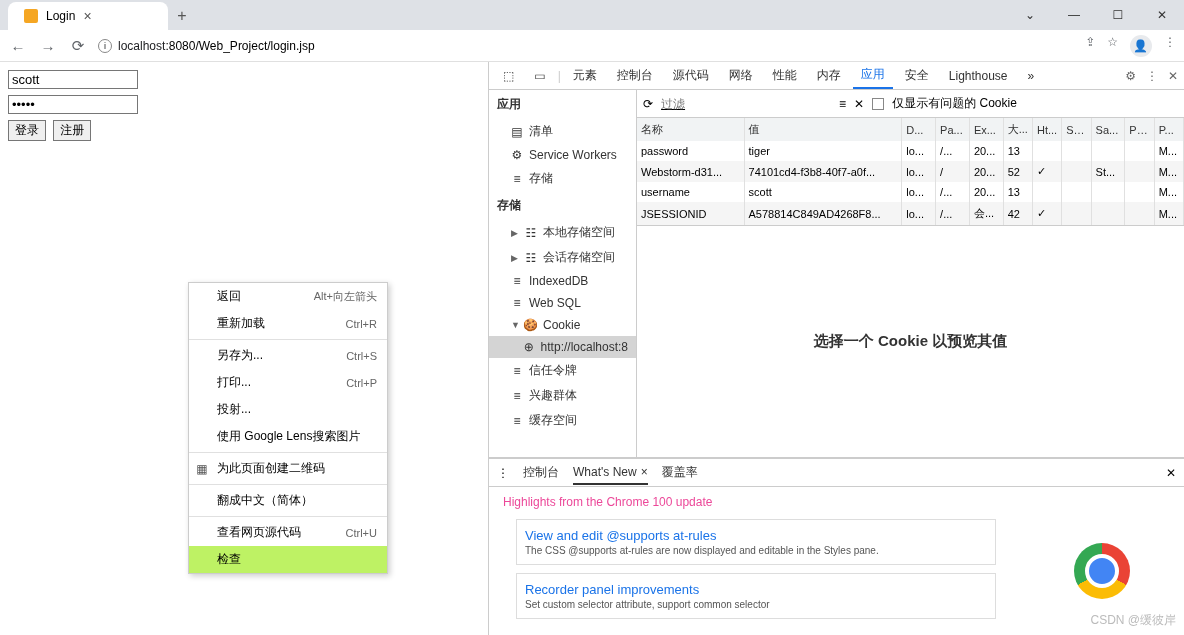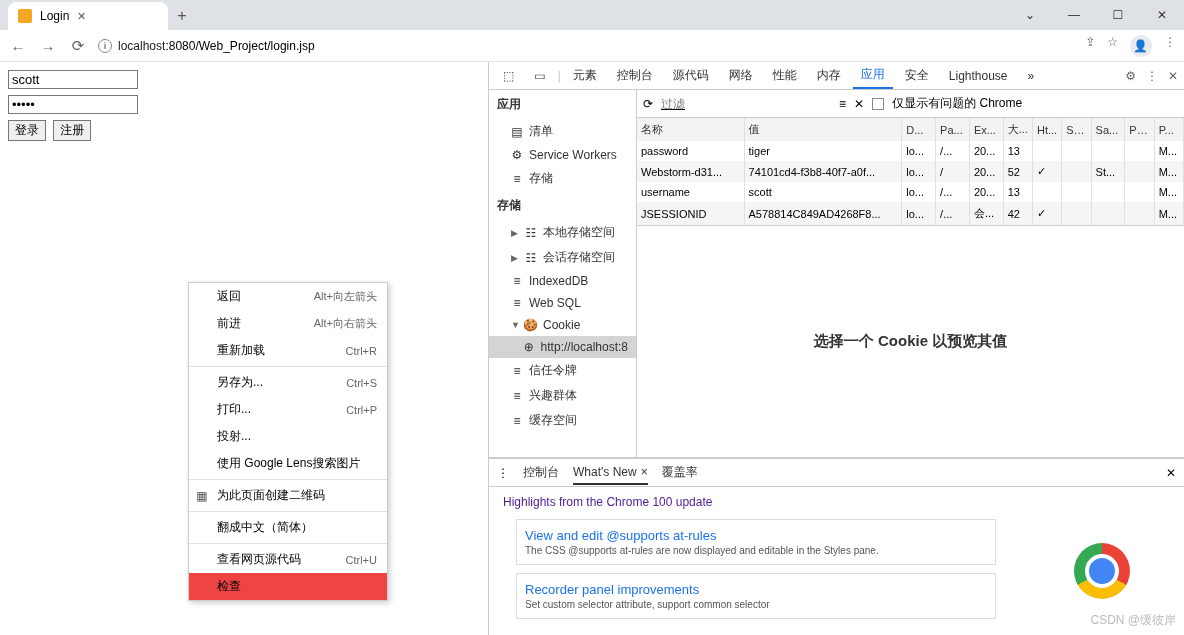--- a/index.html
+++ b/index.html
@@ -1,18 +1,18 @@
 <!DOCTYPE html>
 <html><head>
 <meta charset="utf-8">
 <style>
 *{box-sizing:border-box;margin:0;padding:0;font-family:"Segoe UI",Arial,sans-serif;font-size:12px;}
 body{width:1184px;height:635px;background:#fff;overflow:hidden;position:relative;}
 .titlebar{height:30px;background:#dee1e6;display:flex;align-items:flex-end;}
-.tab{background:#fff;border-radius:8px 8px 0 0;height:28px;display:flex;align-items:center;padding:0 10px;margin-left:8px;gap:8px;min-width:160px;}
+.tab{background:#fff;border-radius:8px 8px 0 0;height:28px;display:flex;align-items:center;padding:0 16px;margin-left:8px;gap:8px;min-width:160px;}
 .tab .favicon{width:14px;height:14px;background:#f5a623;border-radius:2px;}
 .tab .close{color:#555;font-size:14px;cursor:pointer;}
 .newtab{width:28px;height:28px;display:flex;align-items:center;justify-content:center;font-size:16px;color:#555;}
 .winctrl{margin-left:auto;display:flex;}
 .winctrl span{width:44px;height:30px;display:flex;align-items:center;justify-content:center;color:#333;}
 .addrbar{height:32px;background:#fff;border-bottom:1px solid #e0e0e0;display:flex;align-items:center;padding:0 8px;gap:10px;}
 .addrbar .iconbtn{width:20px;color:#5f6368;font-size:15px;text-align:center;}
 .urlbox{flex:1;display:flex;align-items:center;gap:6px;color:#202124;}
 .urlbox .info{border:1px solid #888;border-radius:50%;width:14px;height:14px;display:flex;align-items:center;justify-content:center;font-size:9px;}
 .url-host{color:#202124;}
@@ -50,21 +50,21 @@
 .cktable th{background:#f1f3f4;font-weight:normal;color:#333;}
 .cktable tr:nth-child(even) td{background:#f5f5f5;}
 .ckpreview{flex:1;display:flex;align-items:center;justify-content:center;font-size:15px;font-weight:bold;color:#333;}
 .drawer{border-top:2px solid #ccc;}
 .drtabs{height:28px;display:flex;align-items:center;padding:0 8px;gap:14px;border-bottom:1px solid #ccc;}
 .drtabs .dt{color:#333;display:flex;align-items:center;gap:4px;}
 .drtabs .dt.active{border-bottom:2px solid #333;padding-bottom:4px;margin-top:4px;}
 .drtabs .dclose{font-size:12px;}
 .drtabs .right{margin-left:auto;}
 .drbody{padding:8px 14px;overflow:hidden;}
-.drbody .hl{color:#4c1d95;margin-bottom:10px;}
+.drbody .hl{color:#ec4899;margin-bottom:10px;}
 .card{border:1px solid #ddd;padding:8px;margin-bottom:8px;width:480px;}
 .card .ct{color:#1a73e8;font-size:13px;margin-bottom:2px;}
 .card .cd{color:#555;font-size:10px;}
 .logo{position:absolute;right:40px;bottom:20px;width:56px;height:56px;border-radius:50%;background:conic-gradient(#ea4335 0 120deg,#fbbc05 120deg 240deg,#34a853 240deg 360deg);display:flex;align-items:center;justify-content:center;}
 .logo::after{content:"";width:26px;height:26px;background:#4285f4;border:4px solid #fff;border-radius:50%;}
 .watermark{position:absolute;right:8px;bottom:6px;color:#bbb;font-size:12px;}
 </style>
 </head>
 <body>
 
@@ -105,24 +105,20 @@
   <button>登录</button>
   <button>注册</button>
 </div>
 
 <div class="ctxmenu">
   <div class="mi">
       <span>返回</span>
       <span class="sc">Alt+向左箭头</span>
     </div>
   <div class="mi">
-      <span>前进</span>
-      <span class="sc">Alt+向右箭头</span>
-    </div>
-  <div class="mi">
       <span>重新加载</span>
       <span class="sc">Ctrl+R</span>
     </div>
   <hr>
   <div class="mi">
       <span>另存为...</span>
       <span class="sc">Ctrl+S</span>
     </div>
   <div class="mi">
       <span>打印...</span>
@@ -141,21 +137,21 @@
     </div>
   <hr>
   <div class="mi">
       <span>翻成中文（简体）</span>
     </div>
   <hr>
   <div class="mi">
       <span>查看网页源代码</span>
       <span class="sc">Ctrl+U</span>
     </div>
-  <div class="mi" style="background:#ef4444;text-align:center;">
+  <div class="mi" style="background:#bef264;text-align:center;">
       <span>检查</span>
     </div>
 </div>
 
 <div class="devtools">
   <div class="dt-top">
     <span class="tbtn">⬚</span>
     <span class="tbtn">▭</span>
     <span style="color:#ccc;">|</span>
     <span class="tbtn">元素</span>
@@ -231,21 +227,21 @@
         </div>
 
     </div>
     <div class="cookies">
       <div class="ckbar">
         <span>⟳</span>
         <input placeholder="过滤" style="">
         <span>≡</span>
         <span>✕</span>
         <span class="cb"></span>
-        <span>仅显示有问题的 Chrome</span>
+        <span>仅显示有问题的 Cookie</span>
       </div>
       <div class="cktable">
         <table>
           <colgroup>
               <col style="width:95px">
               <col style="width:140px">
               <col style="width:30px">
               <col style="width:30px">
               <col style="width:30px">
               <col style="width:26px">

